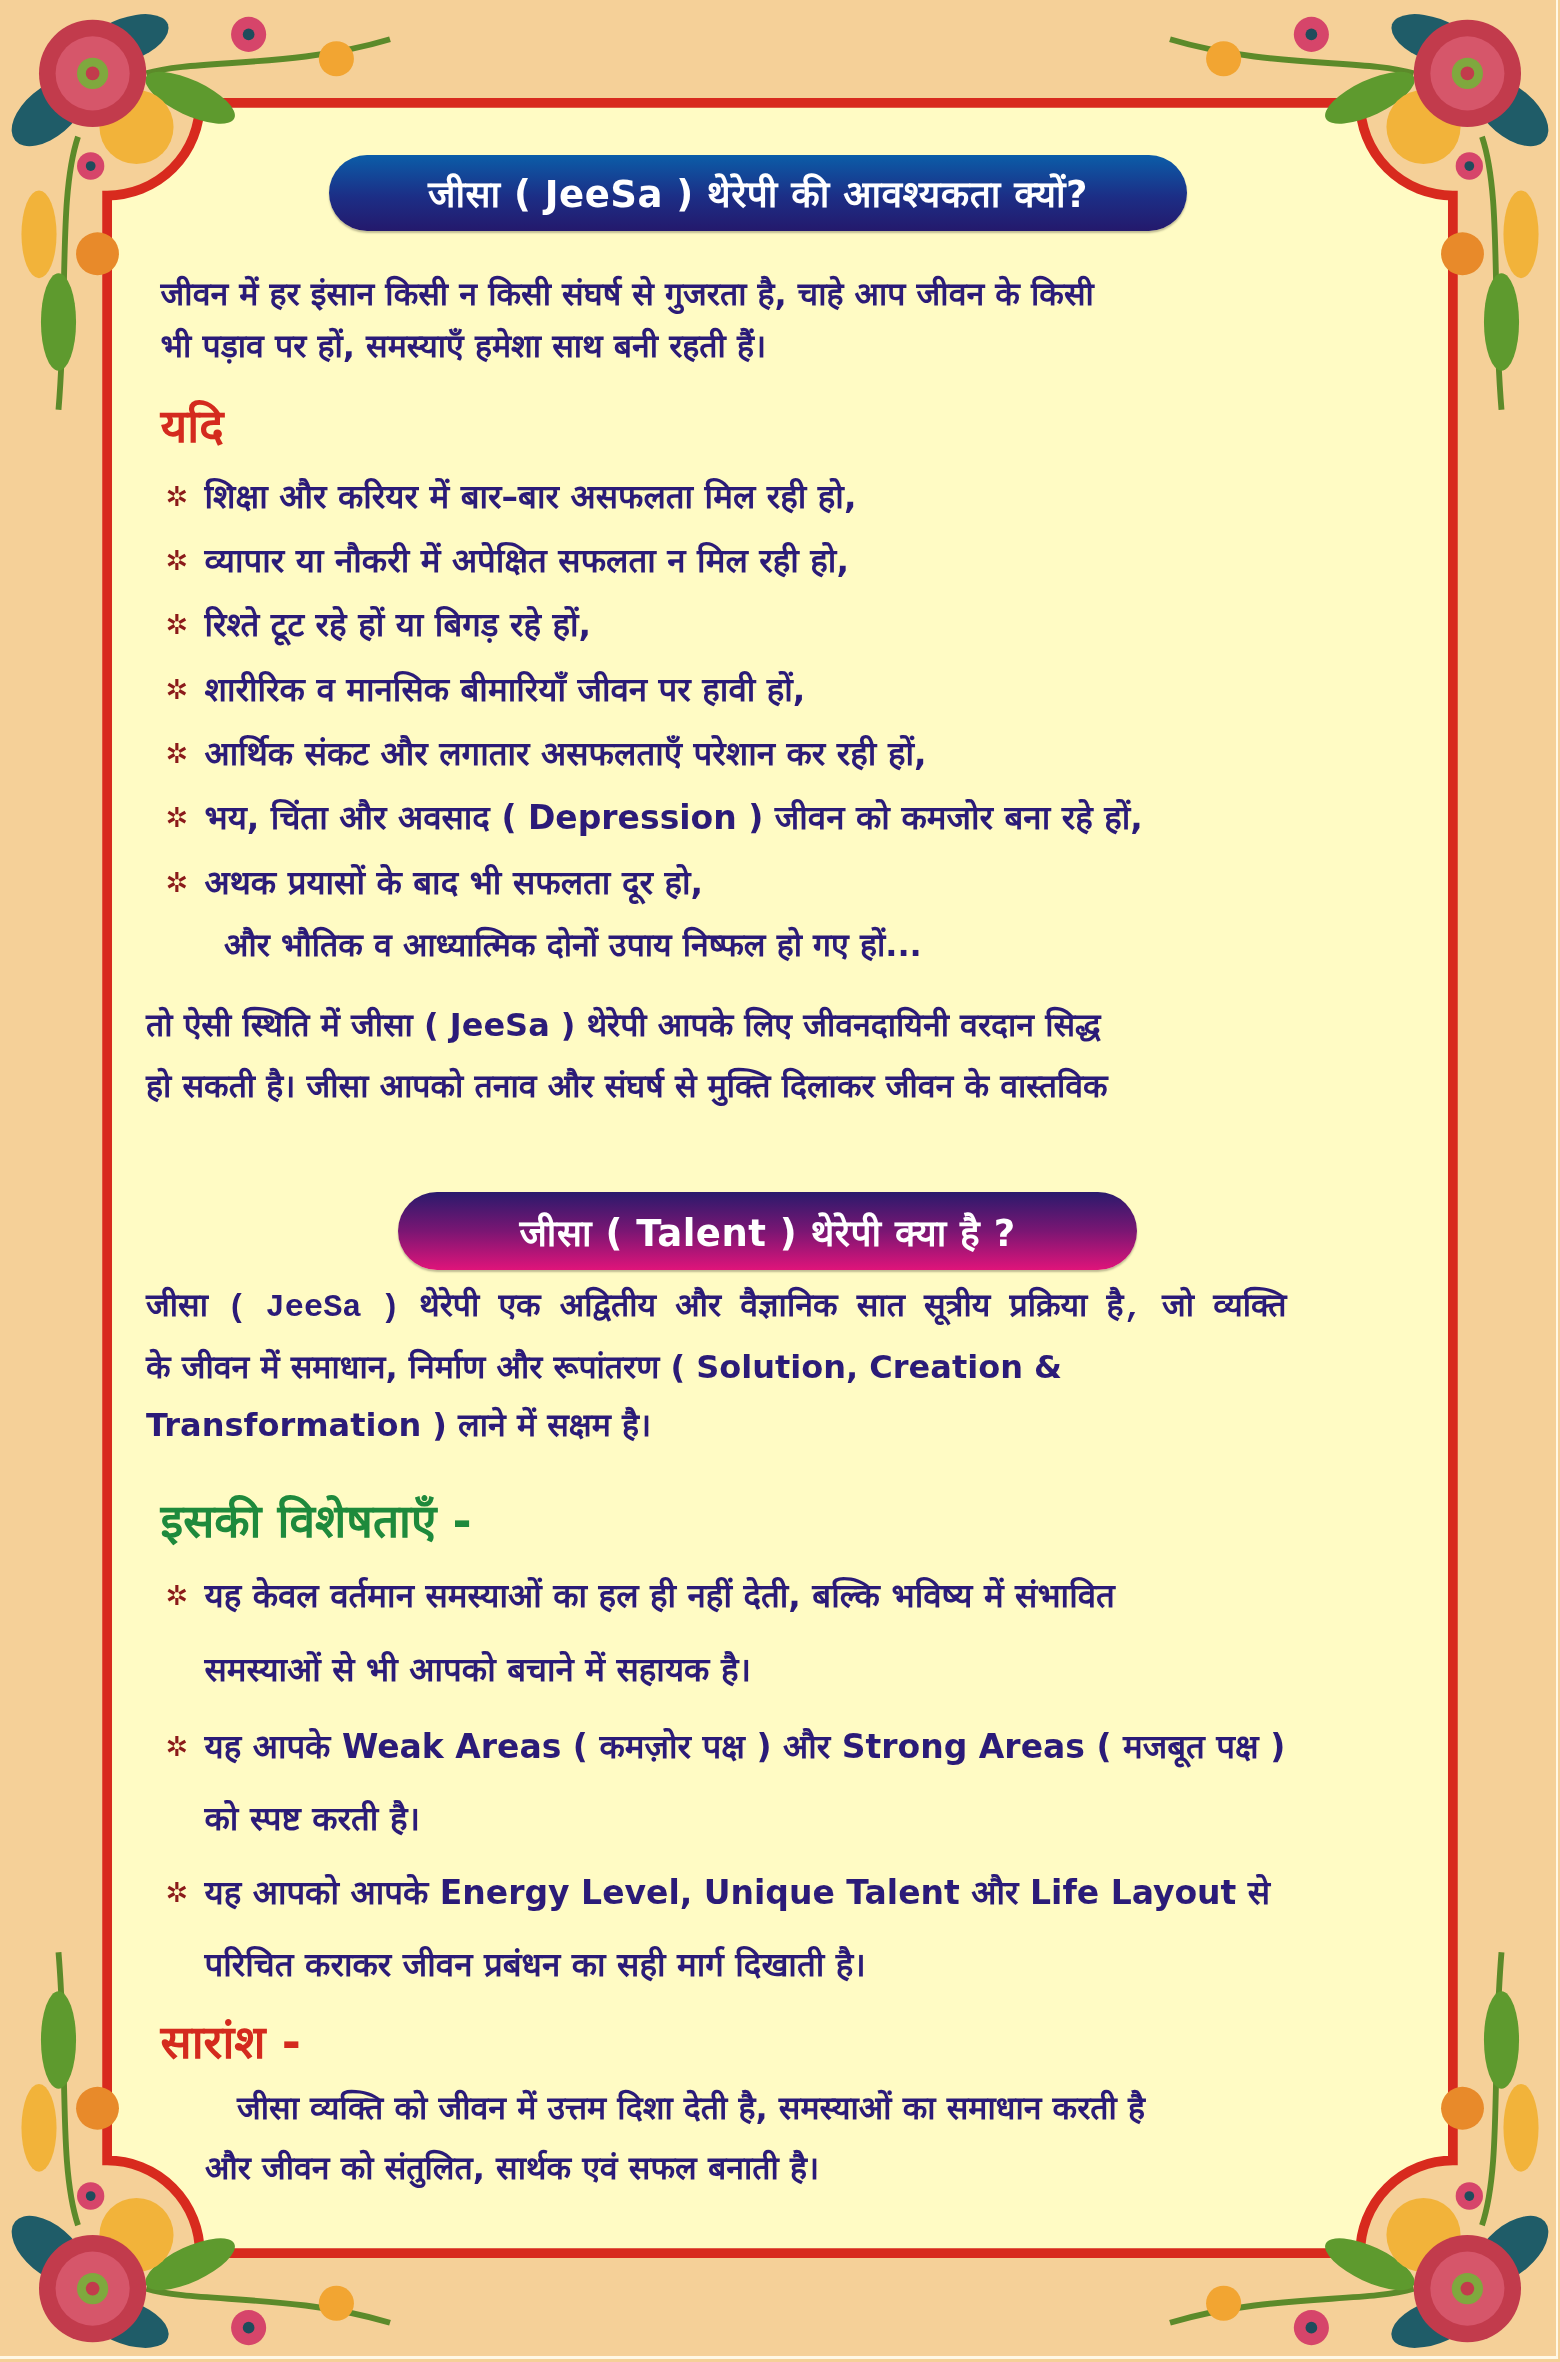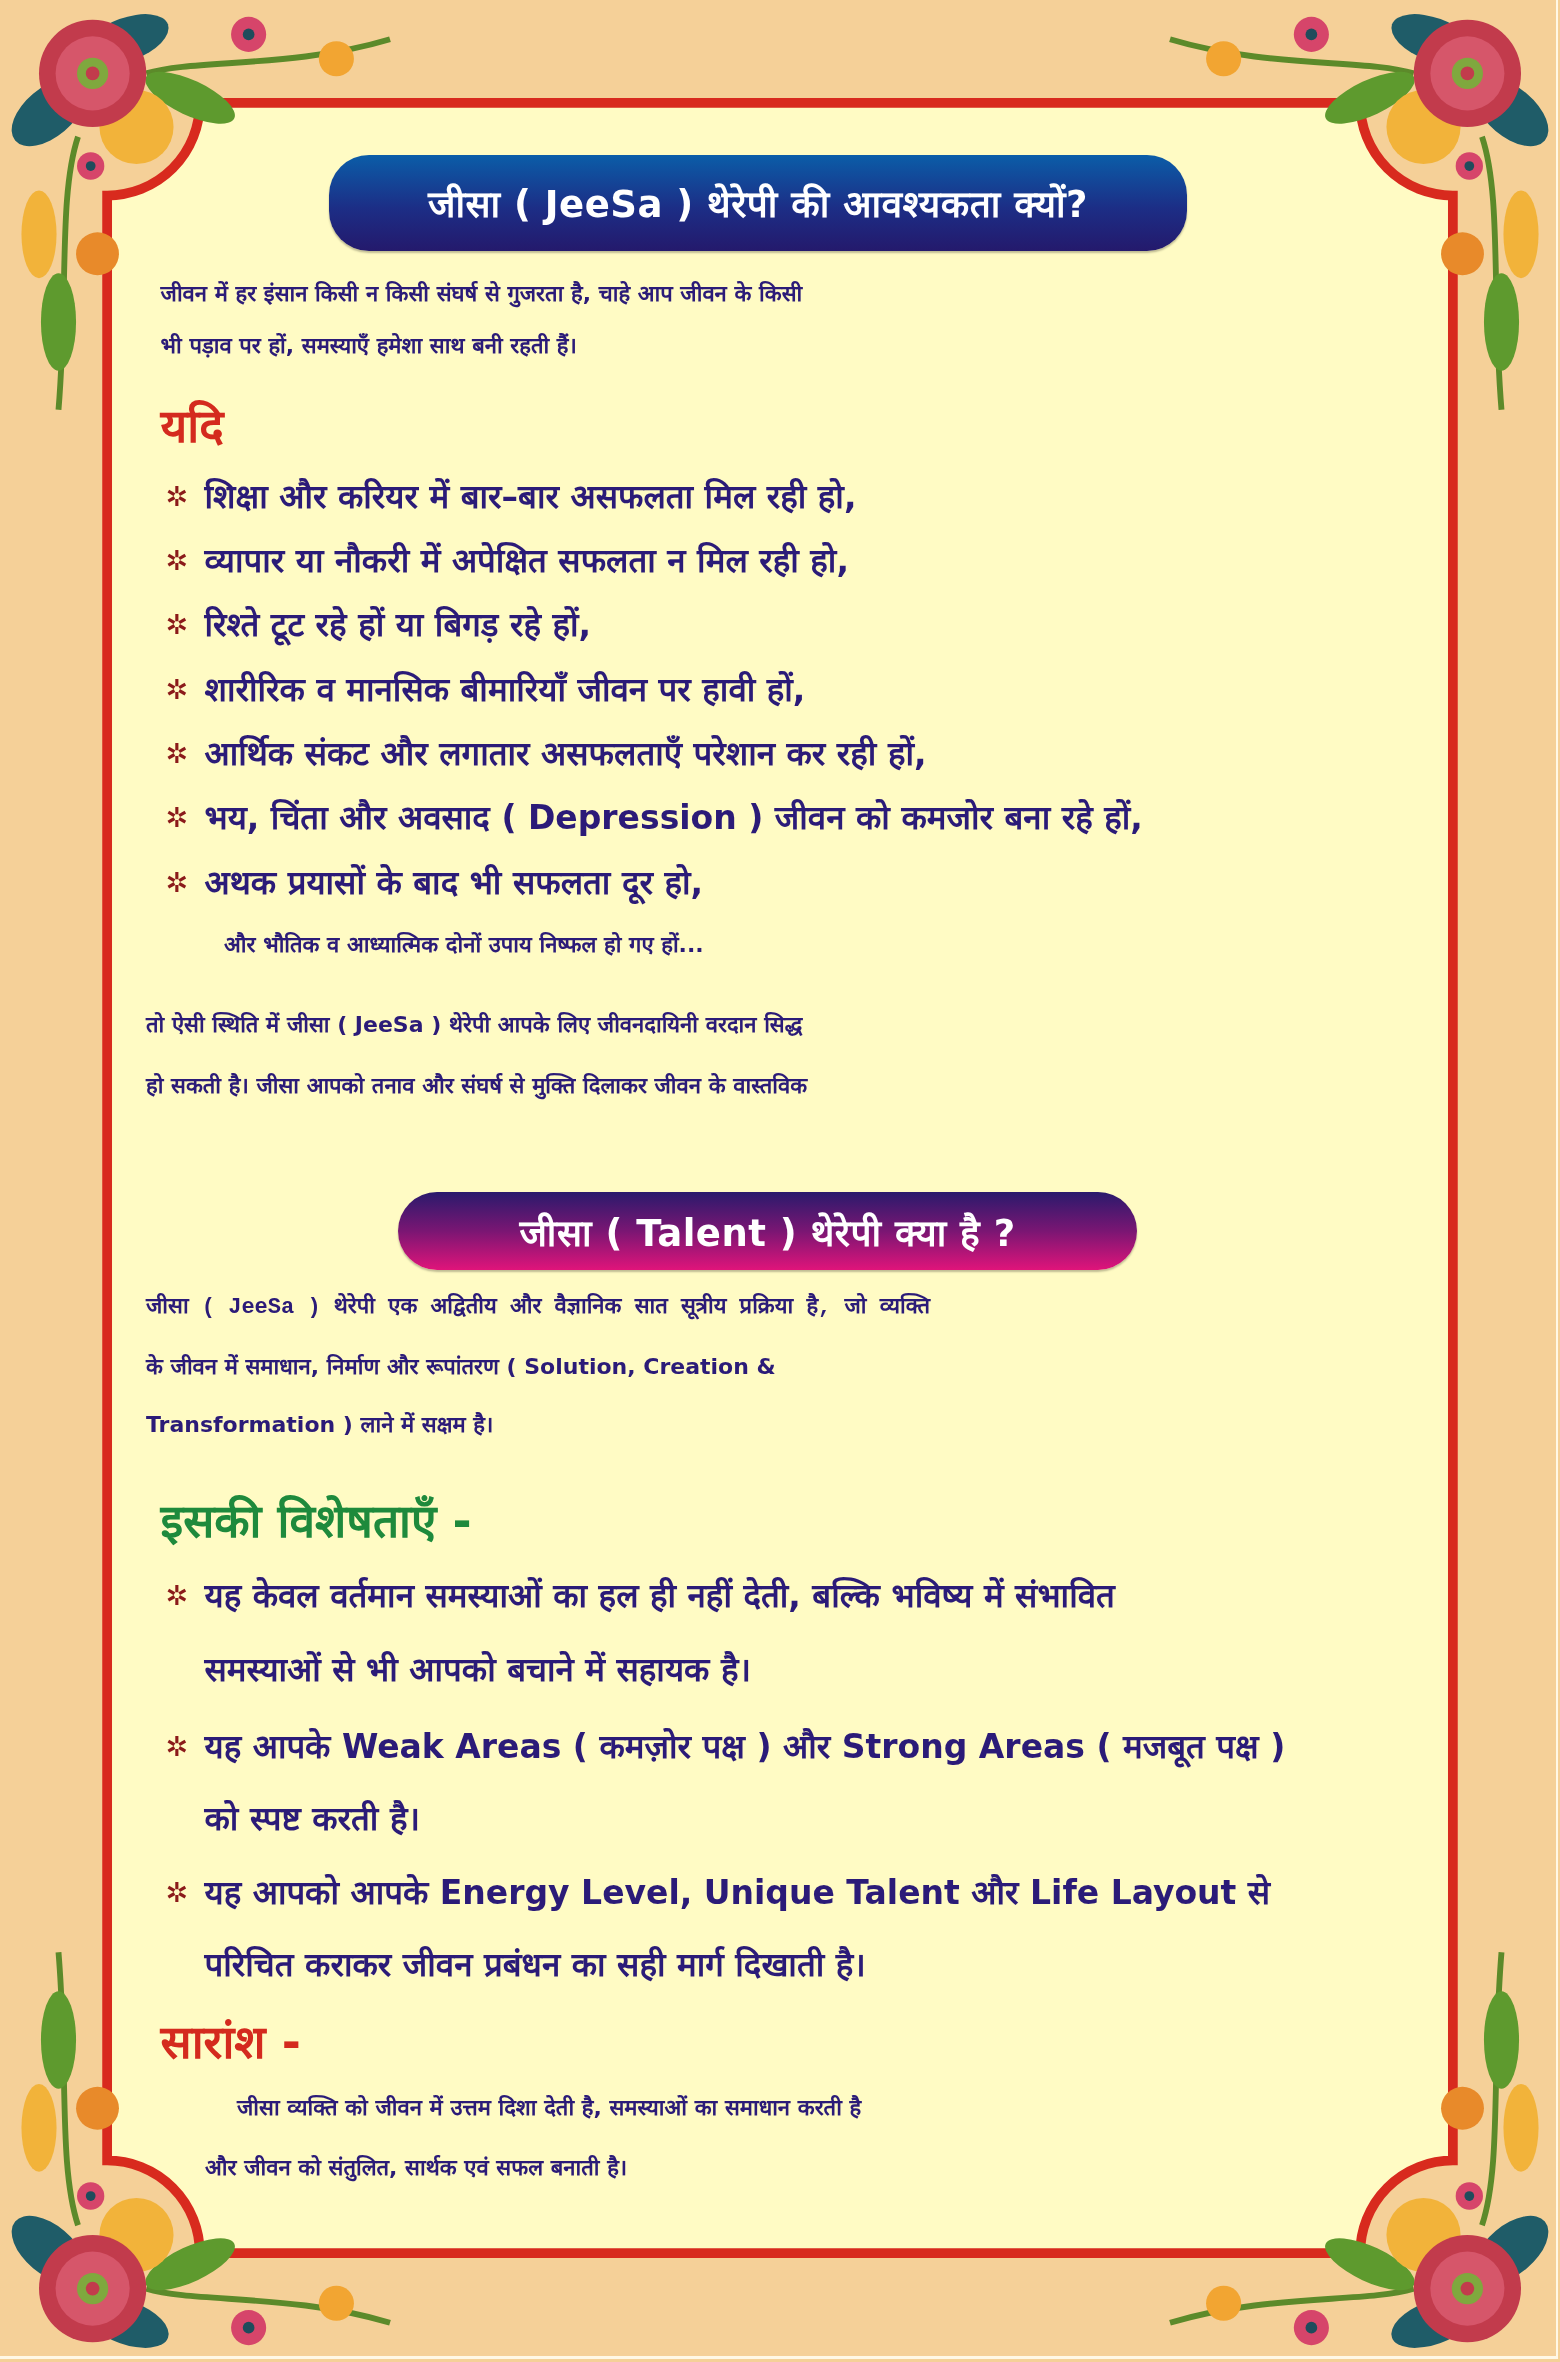--- a/index.html
+++ b/index.html
@@ -15,35 +15,35 @@
   
   .frame {
     position:absolute; left:102px; top:98px; width:1356px; height:2160px;
   }
   .frame svg { position:absolute; left:0; top:0; }
   .content {
     position:absolute; left:146px; top:137px; width:1268px; height:2087px;
     color:#2B1B78;
   }
   .pill {
-    position:absolute; height:96px; border-radius:40px;
+    position:absolute; height:76px; border-radius:40px;
     display:flex; align-items:center; justify-content:center;
     color:#fff; font-weight:bold; font-size:37px; letter-spacing:0.5px;
     box-shadow:0 2px 2px rgba(0,0,0,0.25);
   }
   .pill-blue {
     left:183px; top:17.6px; width:858px;
     background:linear-gradient(#0B5DA8, #1C2E86 55%, #24196C);
   }
   .pill-magenta {
     left:252px; top:1055px; width:739px; height:78px;
     background:linear-gradient(#2A1A6C, #7A1673 50%, #E0147A);
   }
   .para {
-    position:absolute; font-size:22px; line-height:60px; font-weight:bold;
+    position:absolute; font-size:32px; line-height:60px; font-weight:bold;
     margin:0;
   }
   .heading {
     position:absolute; font-weight:bold; font-size:46px; margin:0;
   }
   .h-red { color:#D42A1E; }
   .h-green { color:#1E8A3C; }
   .bullet-row {
     position:absolute; left:19.5px; display:flex; align-items:flex-start;
     font-size:33px; font-weight:bold; line-height:60px;

